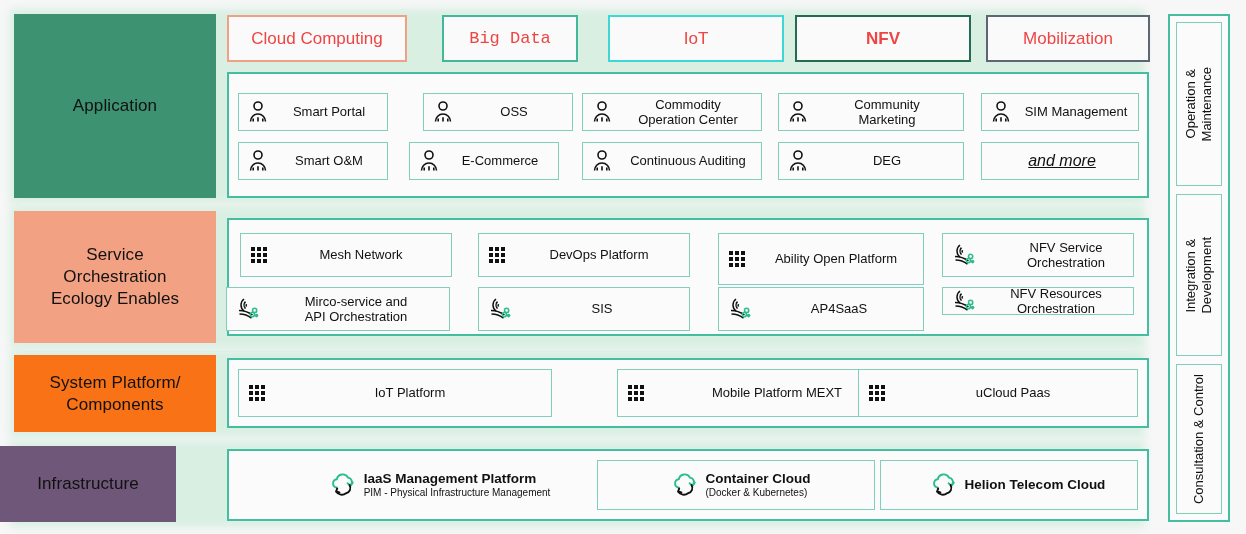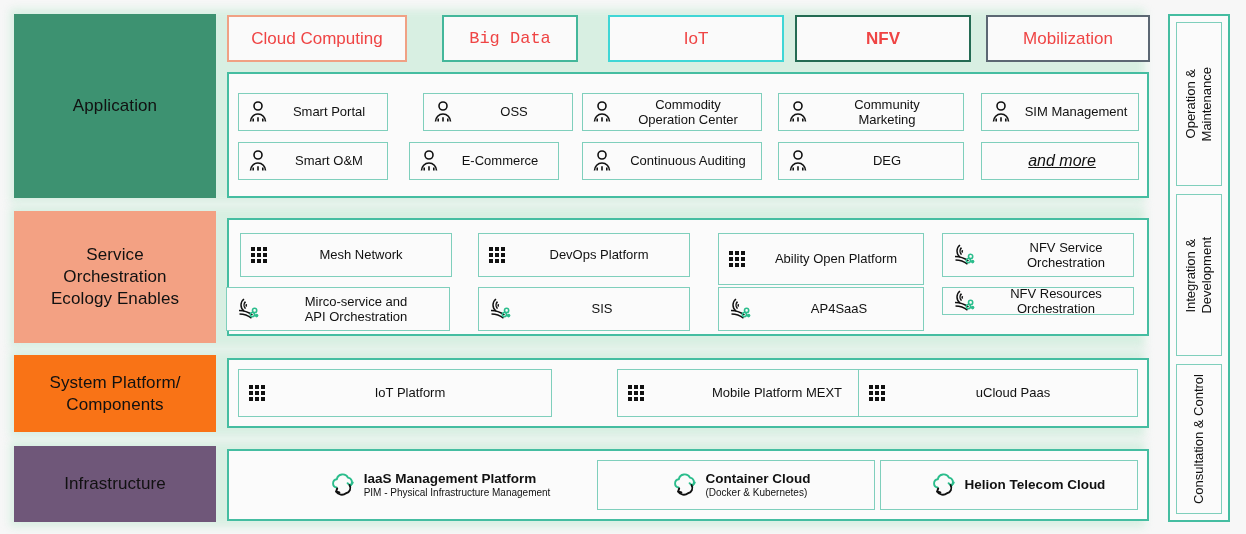--- a/index.html
+++ b/index.html
@@ -117,21 +117,21 @@
     </div>
     <div class="layer-label" style="left: 14px; top: 211px; width: 202px; height: 132px; background: rgb(243, 161, 131);">
       <span style="white-space: pre-line;">Service
 Orchestration
 Ecology Enables</span>
     </div>
     <div class="layer-label" style="left: 14px; top: 355px; width: 202px; height: 77px; background: #f97316;">
       <span style="white-space: pre-line;">System Platform/
 Components</span>
     </div>
-    <div class="layer-label" style="left: 14px; top: 446px; width: 202px; height: 76px; background: rgb(111, 87, 121);">
+    <div class="layer-label" style="left: 0; top: 446px; width: 176px; height: 76px; background: rgb(111, 87, 121);">
       <span style="white-space: pre-line;">Infrastructure</span>
     </div>
     <div class="tag" style="left: 227px; top: 15px; width: 180px; height: 47px; border-color: rgb(240, 161, 132);">
       <span>Cloud Computing</span>
     </div>
     <div class="tag" style="left: 442px; top: 15px; width: 136px; height: 47px; border-color: rgb(67, 183, 155); font-family: Liberation Mono, monospace;">
       <span>Big Data</span>
     </div>
     <div class="tag" style="left: 608px; top: 15px; width: 176px; height: 47px; border-color: rgb(63, 214, 214);">
       <span>IoT</span>

